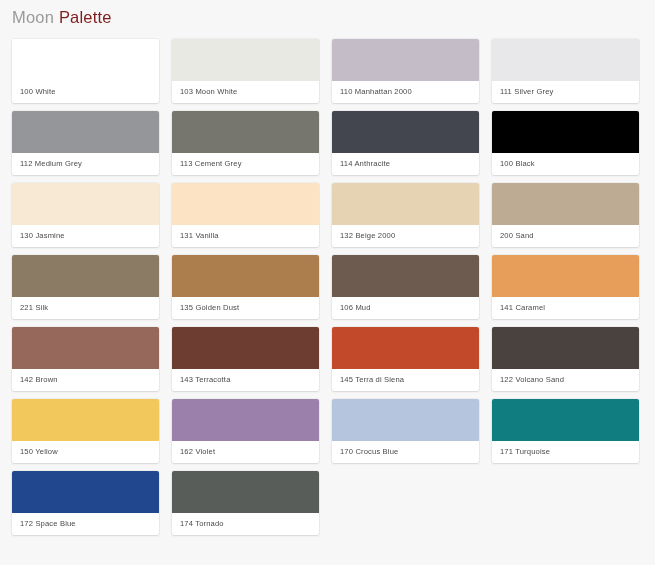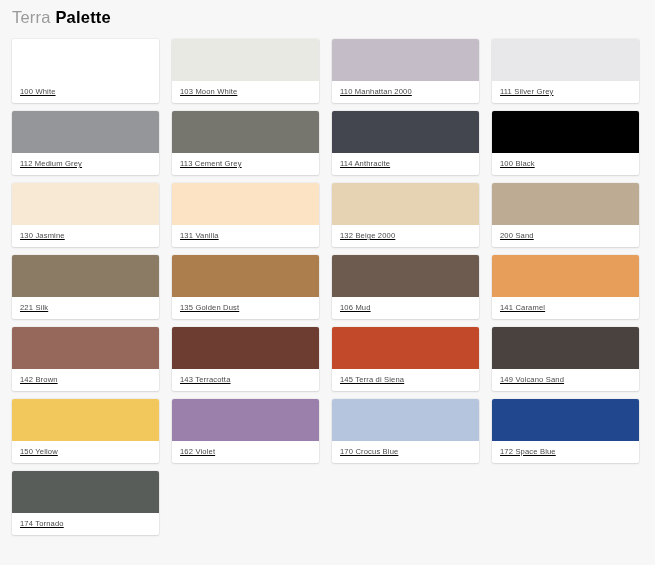--- a/index.html
+++ b/index.html
@@ -22,39 +22,38 @@
   .page-title {
     font-size: 16.5px;
     color: #9a9a9a;
     font-weight: 400;
     letter-spacing: 0.2px;
     padding: 7px 0 0 12px;
     margin: 0;
     line-height: 20px;
   }
   .page-title .strong {
-    font-weight: 700;
-    color: #000000;
+    font-weight: 400;
+    color: #7f1d1d;
   }
   .grid {
     display: grid;
     grid-template-columns: repeat(4, 147px);
     column-gap: 13px;
     row-gap: 8px;
     padding: 12px 12px 0 12px;
   }
   .swatch-card {
     width: 147px;
     background: #ffffff;
     border-radius: 2px;
     box-shadow: 0 1px 2px rgba(0,0,0,0.10), 0 0 0 1px rgba(0,0,0,0.035);
     overflow: hidden;
     display: flex;
     flex-direction: column;
-    text-decoration: underline;
   }
   .swatch-color {
     height: 42px;
     width: 100%;
     display: block;
   }
   .swatch-label {
     height: 22px;
     line-height: 22px;
     padding: 0 8px;
@@ -65,21 +64,21 @@
     overflow: hidden;
     text-overflow: ellipsis;
   }
 </style>
 </head>
 <body>
 
 <div id="page">
 
   <h1 class="page-title">
-    <span>Terra</span>
+    <span>Moon</span>
     <span class="strong">Palette</span>
   </h1>
 
   <div class="grid">
       <div class="swatch-card">
         <div class="swatch-color" style="background: rgb(255, 255, 255);"></div>
         <div class="swatch-label">100 White</div>
       </div>
       <div class="swatch-card">
         <div class="swatch-color" style="background: rgb(231, 233, 226);"></div>
@@ -148,35 +147,39 @@
       <div class="swatch-card">
         <div class="swatch-color" style="background: rgb(109, 61, 49);"></div>
         <div class="swatch-label">143 Terracotta</div>
       </div>
       <div class="swatch-card">
         <div class="swatch-color" style="background: rgb(194, 74, 42);"></div>
         <div class="swatch-label">145 Terra di Siena</div>
       </div>
       <div class="swatch-card">
         <div class="swatch-color" style="background: rgb(74, 66, 63);"></div>
-        <div class="swatch-label">149 Volcano Sand</div>
+        <div class="swatch-label">122 Volcano Sand</div>
       </div>
       <div class="swatch-card">
         <div class="swatch-color" style="background: rgb(242, 199, 92);"></div>
         <div class="swatch-label">150 Yellow</div>
       </div>
       <div class="swatch-card">
         <div class="swatch-color" style="background: rgb(155, 128, 172);"></div>
         <div class="swatch-label">162 Violet</div>
       </div>
       <div class="swatch-card">
         <div class="swatch-color" style="background: rgb(180, 197, 221);"></div>
         <div class="swatch-label">170 Crocus Blue</div>
       </div>
       <div class="swatch-card">
+        <div class="swatch-color" style="background: rgb(16, 126, 128);"></div>
+        <div class="swatch-label">171 Turquoise</div>
+      </div>
+      <div class="swatch-card">
         <div class="swatch-color" style="background: rgb(33, 72, 143);"></div>
         <div class="swatch-label">172 Space Blue</div>
       </div>
       <div class="swatch-card">
         <div class="swatch-color" style="background: rgb(88, 93, 90);"></div>
         <div class="swatch-label">174 Tornado</div>
       </div>
     </div>
 
 </div>

